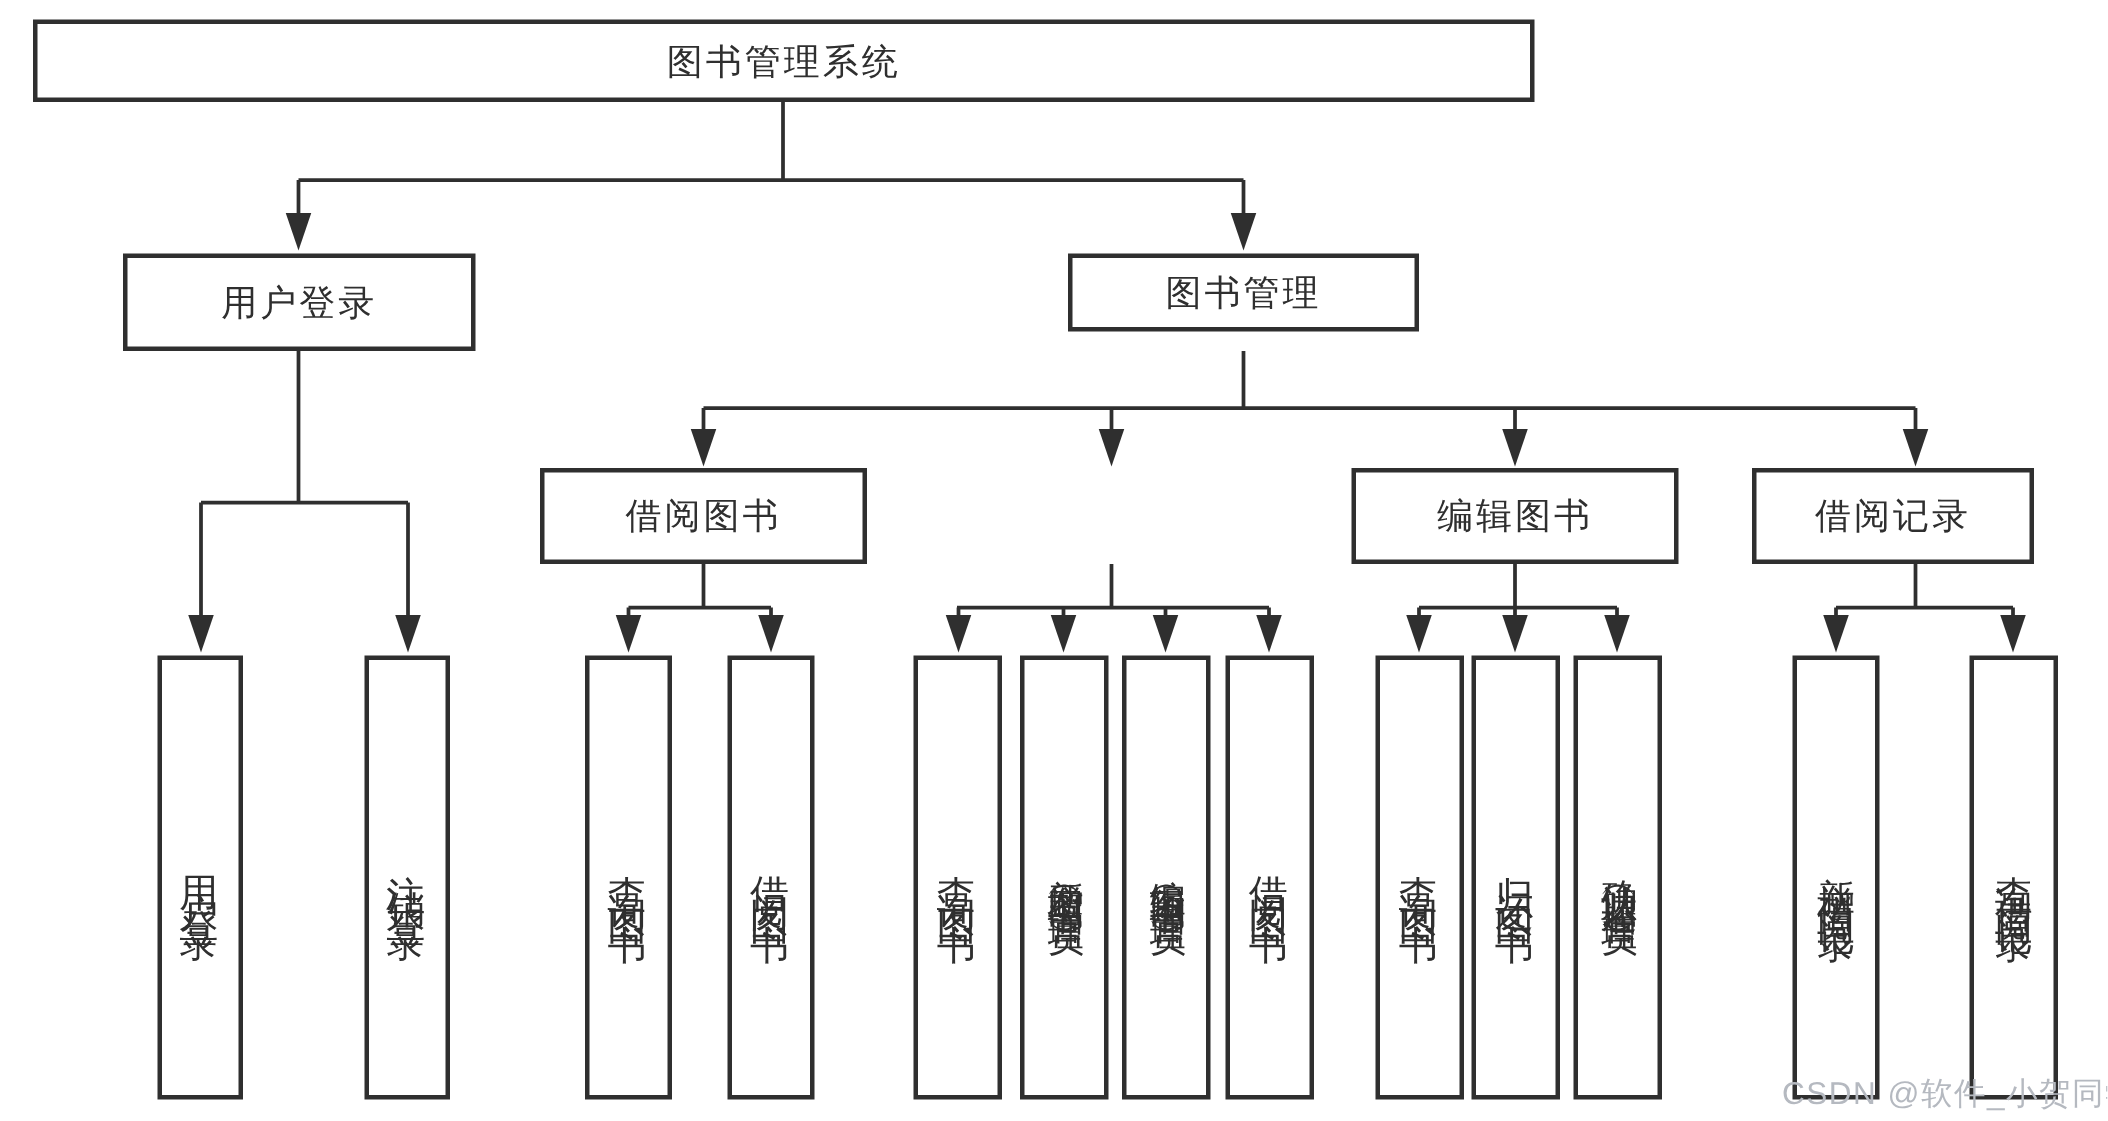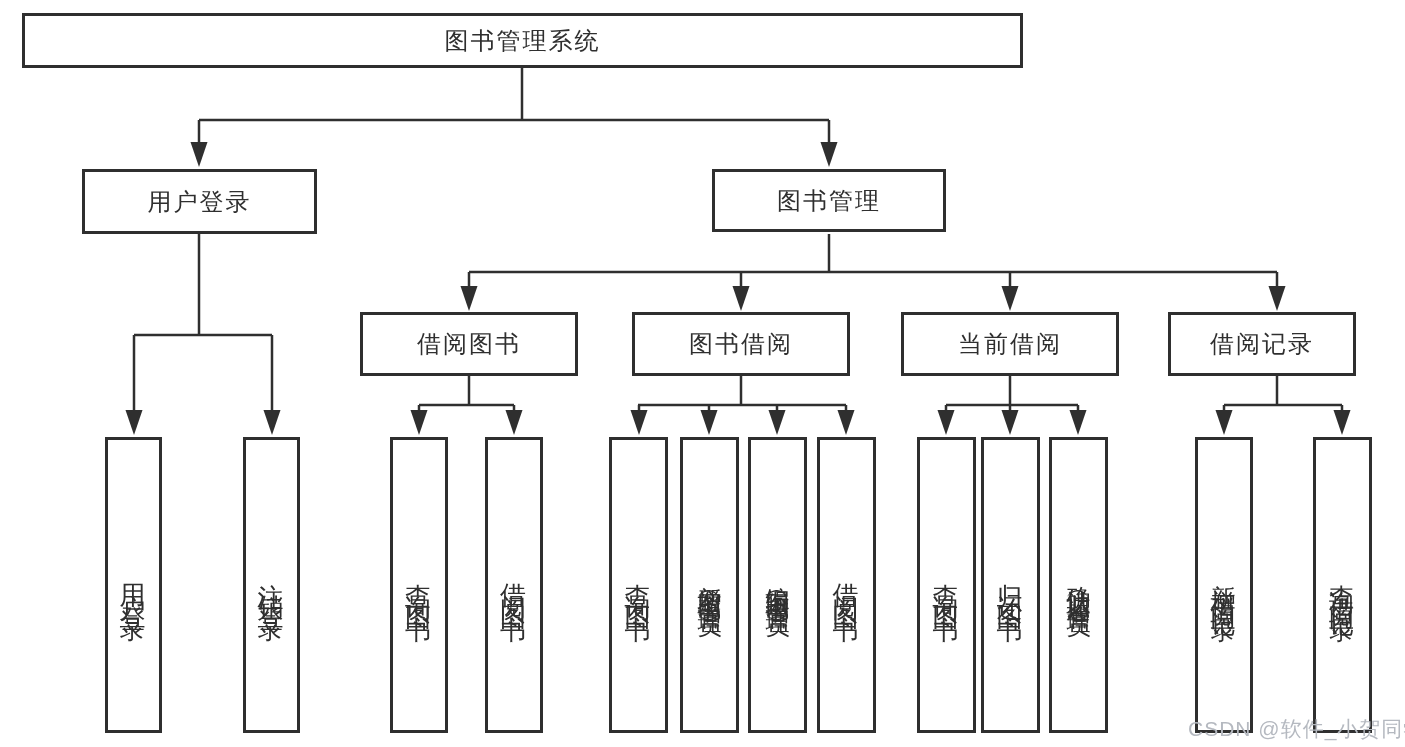--- a/index.html
+++ b/index.html
@@ -123,32 +123,29 @@
     </g>
   </svg>
 
   <div class="node" style="left:22px;top:13px;width:1001px;height:55px">
     <span class="lbl">图书管理系统</span>
   </div>
 
   <div class="node" style="left:82px;top:169px;width:235px;height:65px">
     <span class="lbl">用户登录</span>
   </div>
-  <div class="node" style="left:712px;top:169px;width:234px;height:63px">
+  <div class="node" style="left:712px;top:169px;width:234px;height:52px">
     <span class="lbl">图书管理</span>
   </div>
 
   <div class="node" style="left:360px;top:312px;width:218px;height:64px">
     <span class="lbl">借阅图书</span>
   </div>
-  <div class="node" style="left:632px;top:312px;width:218px;height:64px">
-    <span class="lbl">图书借阅</span>
-  </div>
   <div class="node" style="left:901px;top:312px;width:218px;height:64px">
-    <span class="lbl">当前借阅</span>
+    <span class="lbl">编辑图书</span>
   </div>
   <div class="node" style="left:1168px;top:312px;width:188px;height:64px">
     <span class="lbl">借阅记录</span>
   </div>
 
   <div class="node v" style="left:105px;top:437px;width:57px;height:296px">
     <span class="lbl ls4">用户登录</span>
   </div>
   <div class="node v" style="left:243px;top:437px;width:57px;height:296px">
     <span class="lbl ls4">注销登录</span>

